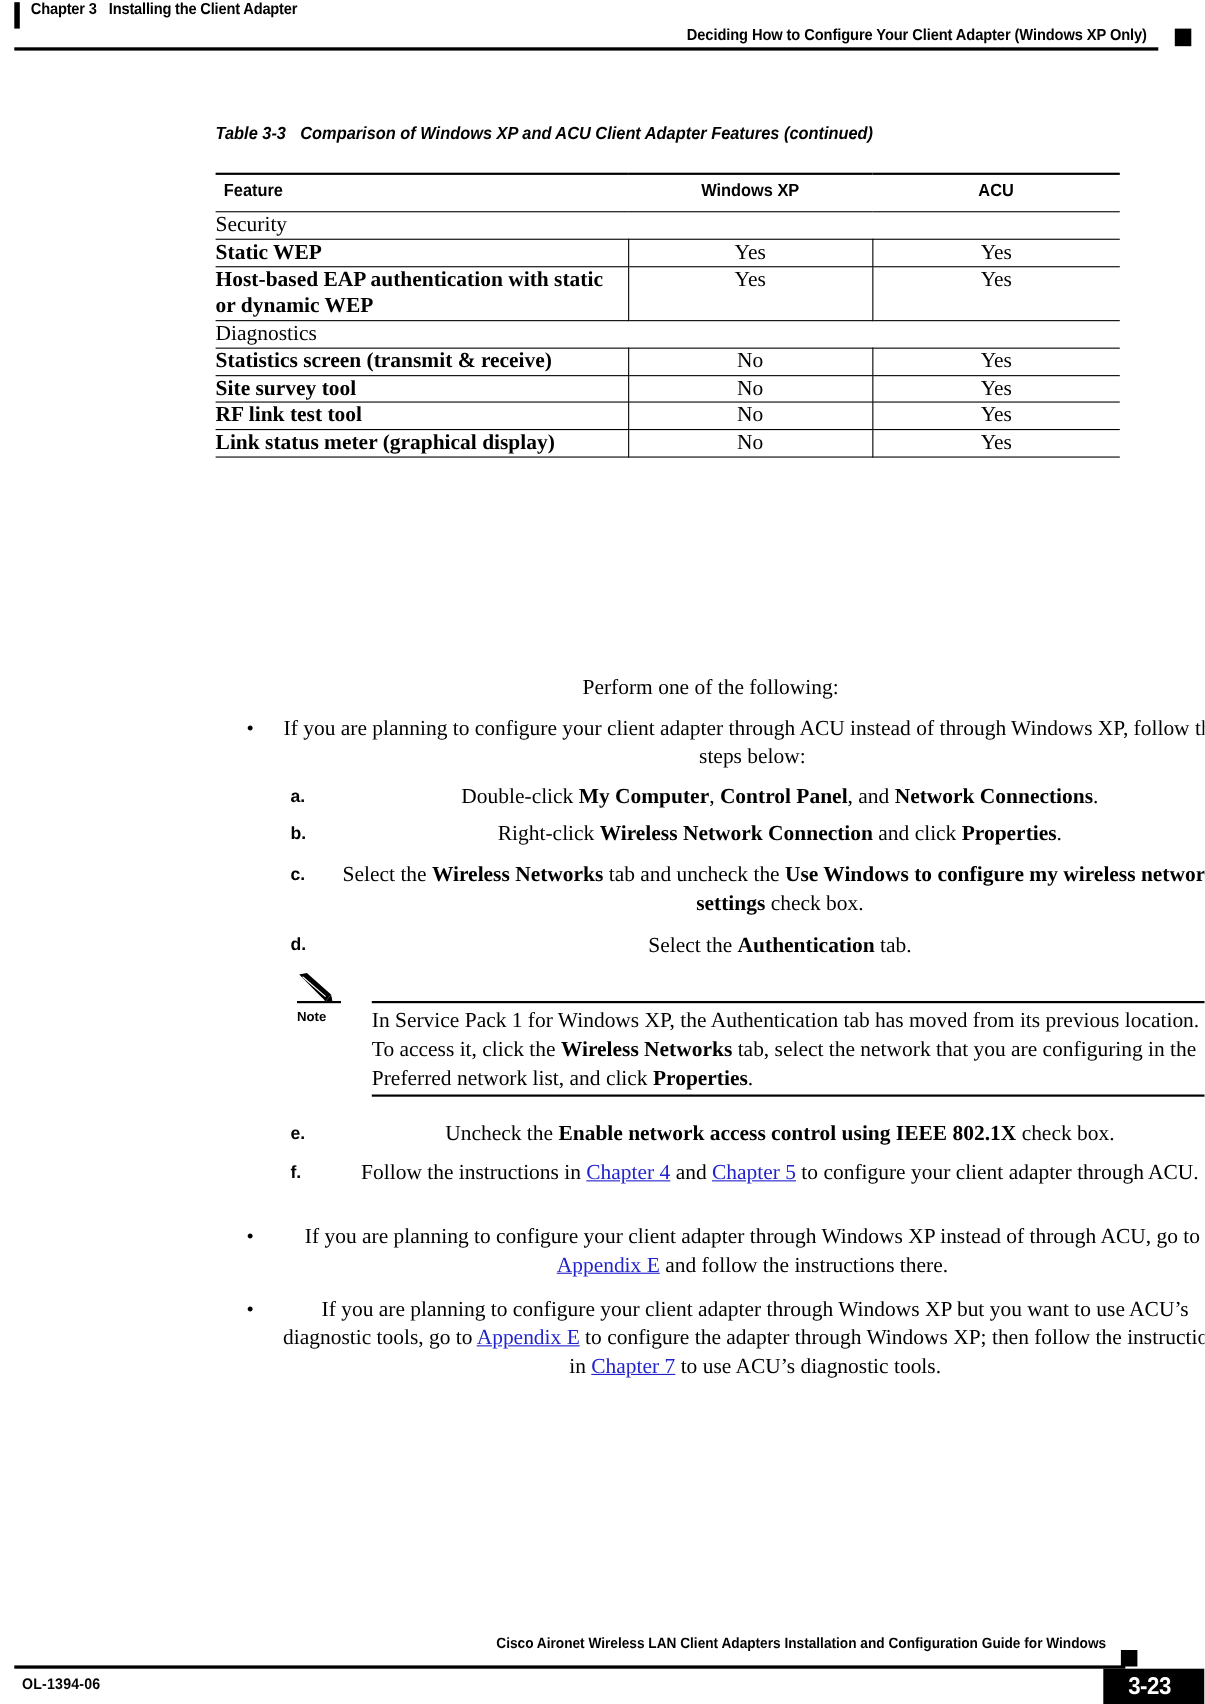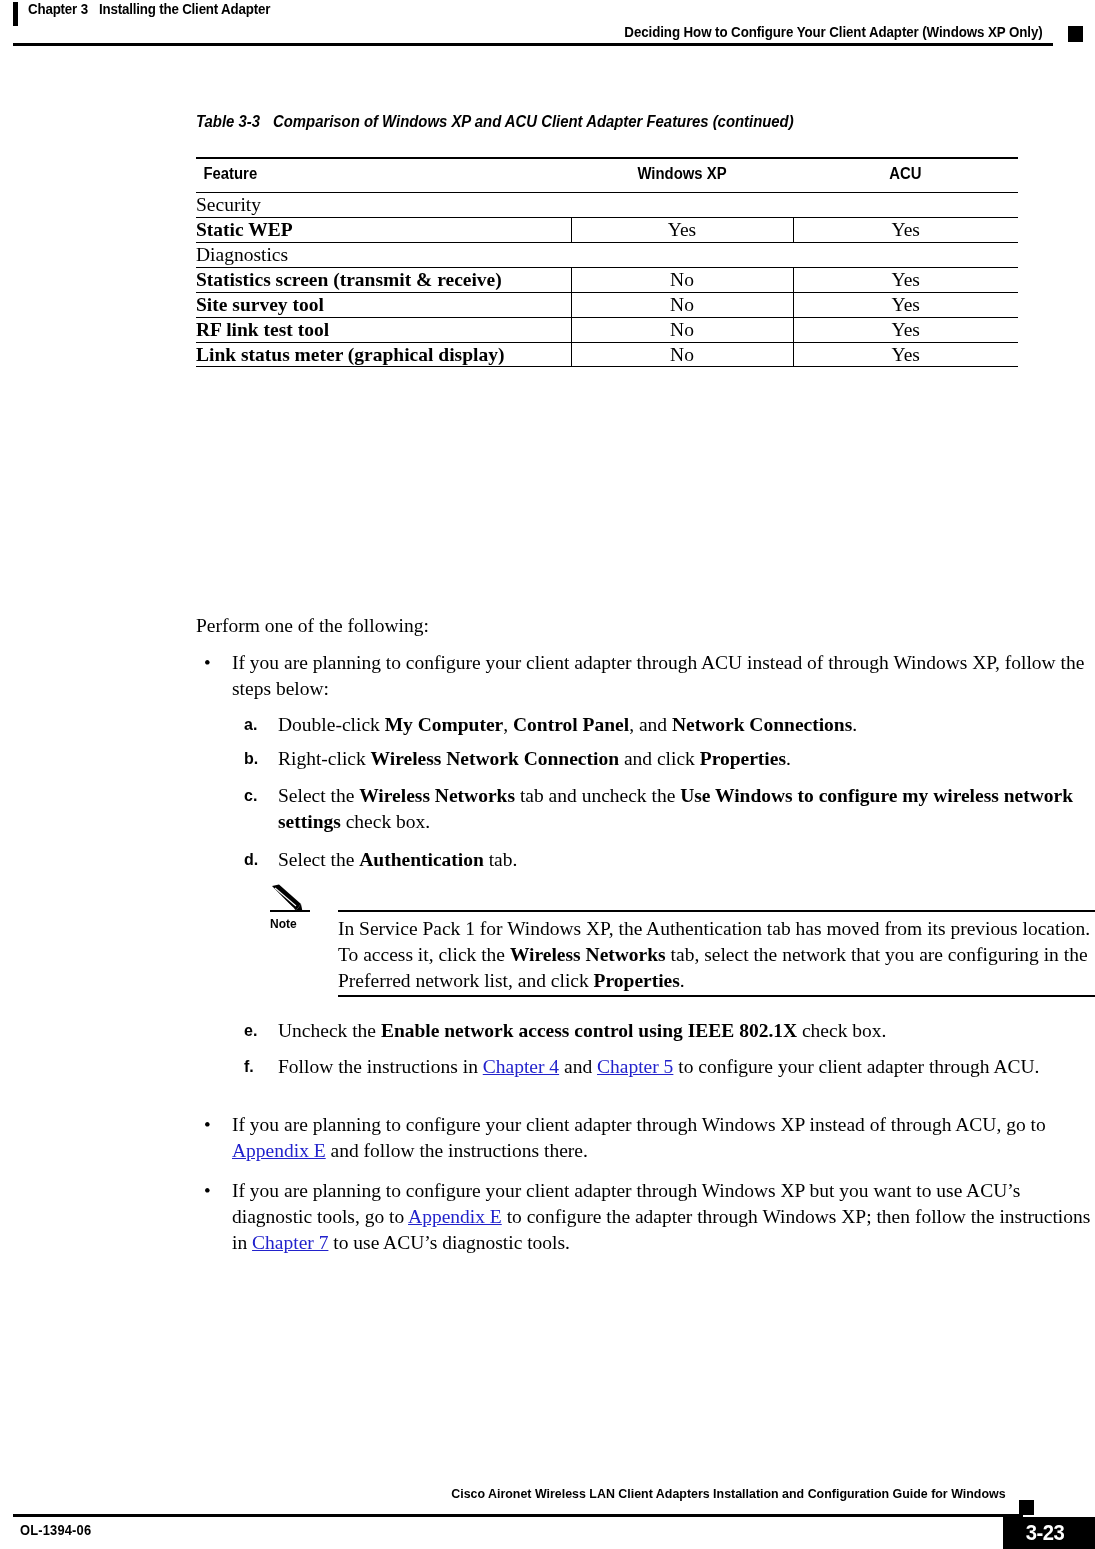--- a/index.html
+++ b/index.html
@@ -144,21 +144,22 @@
   tr.data-row td.val.winxp {
     border-right: 1.6px solid #000;
   }
   tr.last-of-group td { }
 
   
   .body-text {
     position: absolute;
     font-size: 19.5px;
     line-height: 1.33;
-    text-align: left;
+    text-align: center;
+    margin-left: 20px;
   }
   .bold { font-weight: bold; }
   .xref { color: #2222cc; }
 
   .lead-line {
     left: 196px; top: 613px;
     width: 860px;
   }
 
   
@@ -346,20 +347,25 @@
     <tbody>
 
       <tr class="group-row">
         <td colspan="3">Security</td>
       </tr>
       <tr class="data-row">
         <td class="feat">Static WEP</td>
         <td class="val winxp">Yes</td>
         <td class="val">Yes</td>
       </tr>
+      <tr class="data-row">
+        <td class="feat">Host-based EAP authentication with static or dynamic WEP</td>
+        <td class="val winxp">Yes</td>
+        <td class="val">Yes</td>
+      </tr>
 
       <tr class="group-row">
         <td colspan="3">Diagnostics</td>
       </tr>
       <tr class="data-row">
         <td class="feat">Statistics screen (transmit &amp; receive)</td>
         <td class="val winxp">No</td>
         <td class="val">Yes</td>
       </tr>
       <tr class="data-row">

